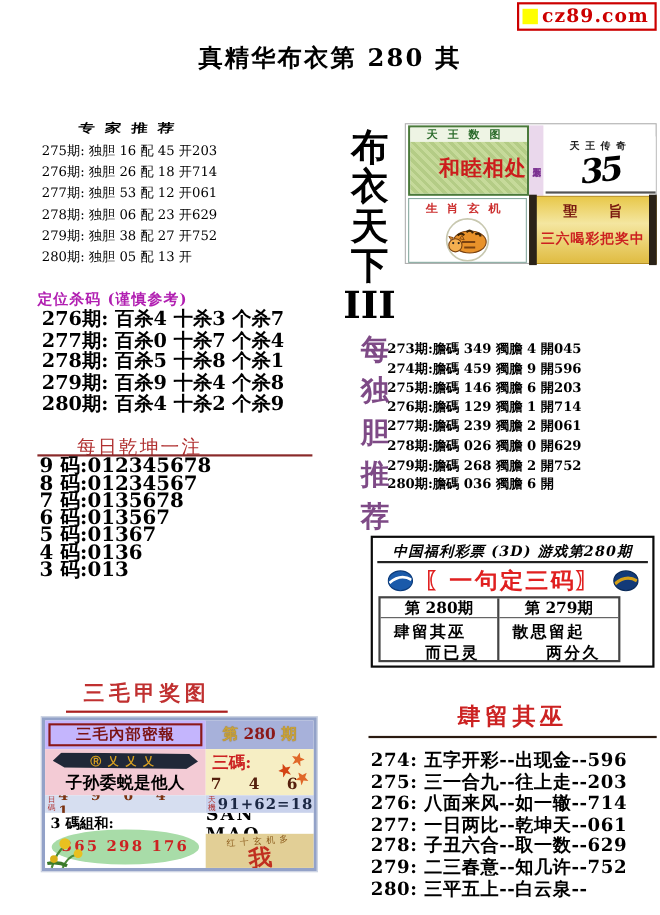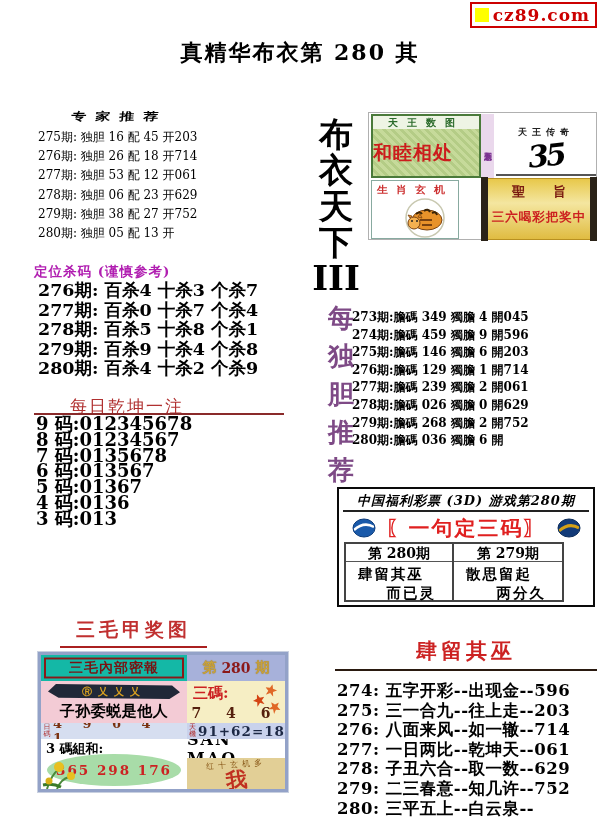--- a/index.html
+++ b/index.html
@@ -26,21 +26,21 @@
   .qk-header { left:70px; top:395px; font-size:17px; font-weight:normal; color:#b03030; letter-spacing:2px; }
   .qk-line { left:34px; top:413px; width:250px; height:2px; background:#8a2a2a; }
   .qk-rows { left:36px; top:416px; font-size:18px; font-weight:bold; line-height:15.8px; }
 
   
   .sm-header { left:60px; top:617px; font-size:19px; font-weight:bold; color:#c03030;
                letter-spacing:4px; border-bottom:2px solid #aa2020; padding:0 16px 3px 16px; }
   .card { left:38px; top:652px; width:250px; height:140px; border:3px solid #93a2c8;
           outline:1px solid #c8d0e0; background:#fff; }
   .card .cell { position:absolute; overflow:hidden; }
-  .c-title { left:0; top:0; width:146px; height:26px; background:#14b8a6; padding:2px 3px; }
+  .c-title { left:0; top:0; width:146px; height:26px; background:#c4b5fd; padding:2px 3px; }
   .c-title-inner { border:2px solid #8b1818; height:100%; display:flex; align-items:center; justify-content:center;
                    color:#7a1212; font-weight:bold; font-size:14px; letter-spacing:1px; transform:scaleY(0.95); }
   .c-issue { left:146px; top:0; width:98px; height:26px; background:#a7b1da;
              display:flex; align-items:center; justify-content:center; gap:5px; font-weight:bold; font-size:14px; }
   .gold { color:#c9a23a; text-shadow:0 0 1px #8a6a1a; }
   .dkred { color:#8b1818; }
   .c-mid-l { left:0; top:26px; width:146px; height:42px; background:#f3cbd5; }
   .banner { margin:3px 7px 0 7px; height:15px; background:#202838; color:#d8a020;
             clip-path:polygon(0 50%,6% 0,94% 10%,100% 55%,92% 100%,8% 92%);
             display:flex; align-items:center; justify-content:center;
@@ -72,29 +72,29 @@
   .stamp-char { font-size:21px; color:#c03020; font-weight:bold; display:inline-block; transform:rotate(-8deg); line-height:20px; }
 
   
   .vtext { display:flex; flex-direction:column; align-items:center; }
   .boyi { left:316px; top:116px; width:40px; font-size:34px; font-weight:600; line-height:36px; }
   .panel-frame { left:368px; top:112px; width:229px; height:128px; border:1px solid #b0b0b0; }
   .green-box { left:371px; top:114px; width:110px; height:64px; border:2px solid #4a7a3a; }
   .green-box .gb-head { height:13px; background:#eef4e4; color:#2a6a2a; font-size:10px; font-weight:bold;
                         letter-spacing:9px; text-align:center; line-height:13px; }
   .green-box .gb-body { height:47px; background:repeating-linear-gradient(45deg,#c6da9a 0 3px,#b4cc86 3px 6px);
-                        display:flex; align-items:center; justify-content:flex-start; }
+                        display:flex; align-items:center; justify-content:flex-end; }
   .gb-text { color:#cc1c1c; font-size:19px; font-weight:bold; letter-spacing:1px; }
   .pstrip { left:481px; top:114px; width:13px; height:64px; background:#ead8ec;
             writing-mode:vertical-rl; font-size:8px; color:#7a3090; text-align:center; line-height:13px; }
   .mark-box { left:496px; top:114px; width:100px; height:52px; background:#fff; border-bottom:2px solid #555;margin-top:10px; }
   .mark-head { font-size:9px; color:#222; letter-spacing:5px; text-align:center; margin-top:2px; font-weight:bold; }
   .mark-num { font-size:30px; font-weight:bold; font-style:italic; text-align:center;
               transform:rotate(-6deg); line-height:34px; letter-spacing:-3px; }
-  .tiger-box { left:371px; top:180px; width:88px; height:59px; border:1px solid #88aaa0; background:#fff; }
+  .tiger-box { left:371px; top:180px; width:108px; height:59px; border:1px solid #88aaa0; background:#fff; }
   .tiger-head { font-size:11px; font-weight:bold; color:#cc3030; letter-spacing:8px; text-align:center;
                 transform:scaleY(0.9); margin-top:1px; }
   .scroll { left:481px; top:178px; width:116px; height:62px;
             background:linear-gradient(#e8c84a,#f4e6a0 40%,#e0bc42); border:1px solid #b89020; }
   .scroll:before, .scroll:after { content:""; position:absolute; top:-2px; bottom:-2px; width:7px; background:#2a2218; }
   .scroll:before { left:-1px; } .scroll:after { right:-1px; }
   .scroll-title { display:flex; justify-content:center; gap:28px; color:#7a1a10;
                   font-size:13px; font-weight:bold; margin-top:4px; }
   .scroll-text { text-align:center; color:#cc2020; font-size:12.5px; font-weight:bold; margin-top:8px; letter-spacing:1px; }
 

